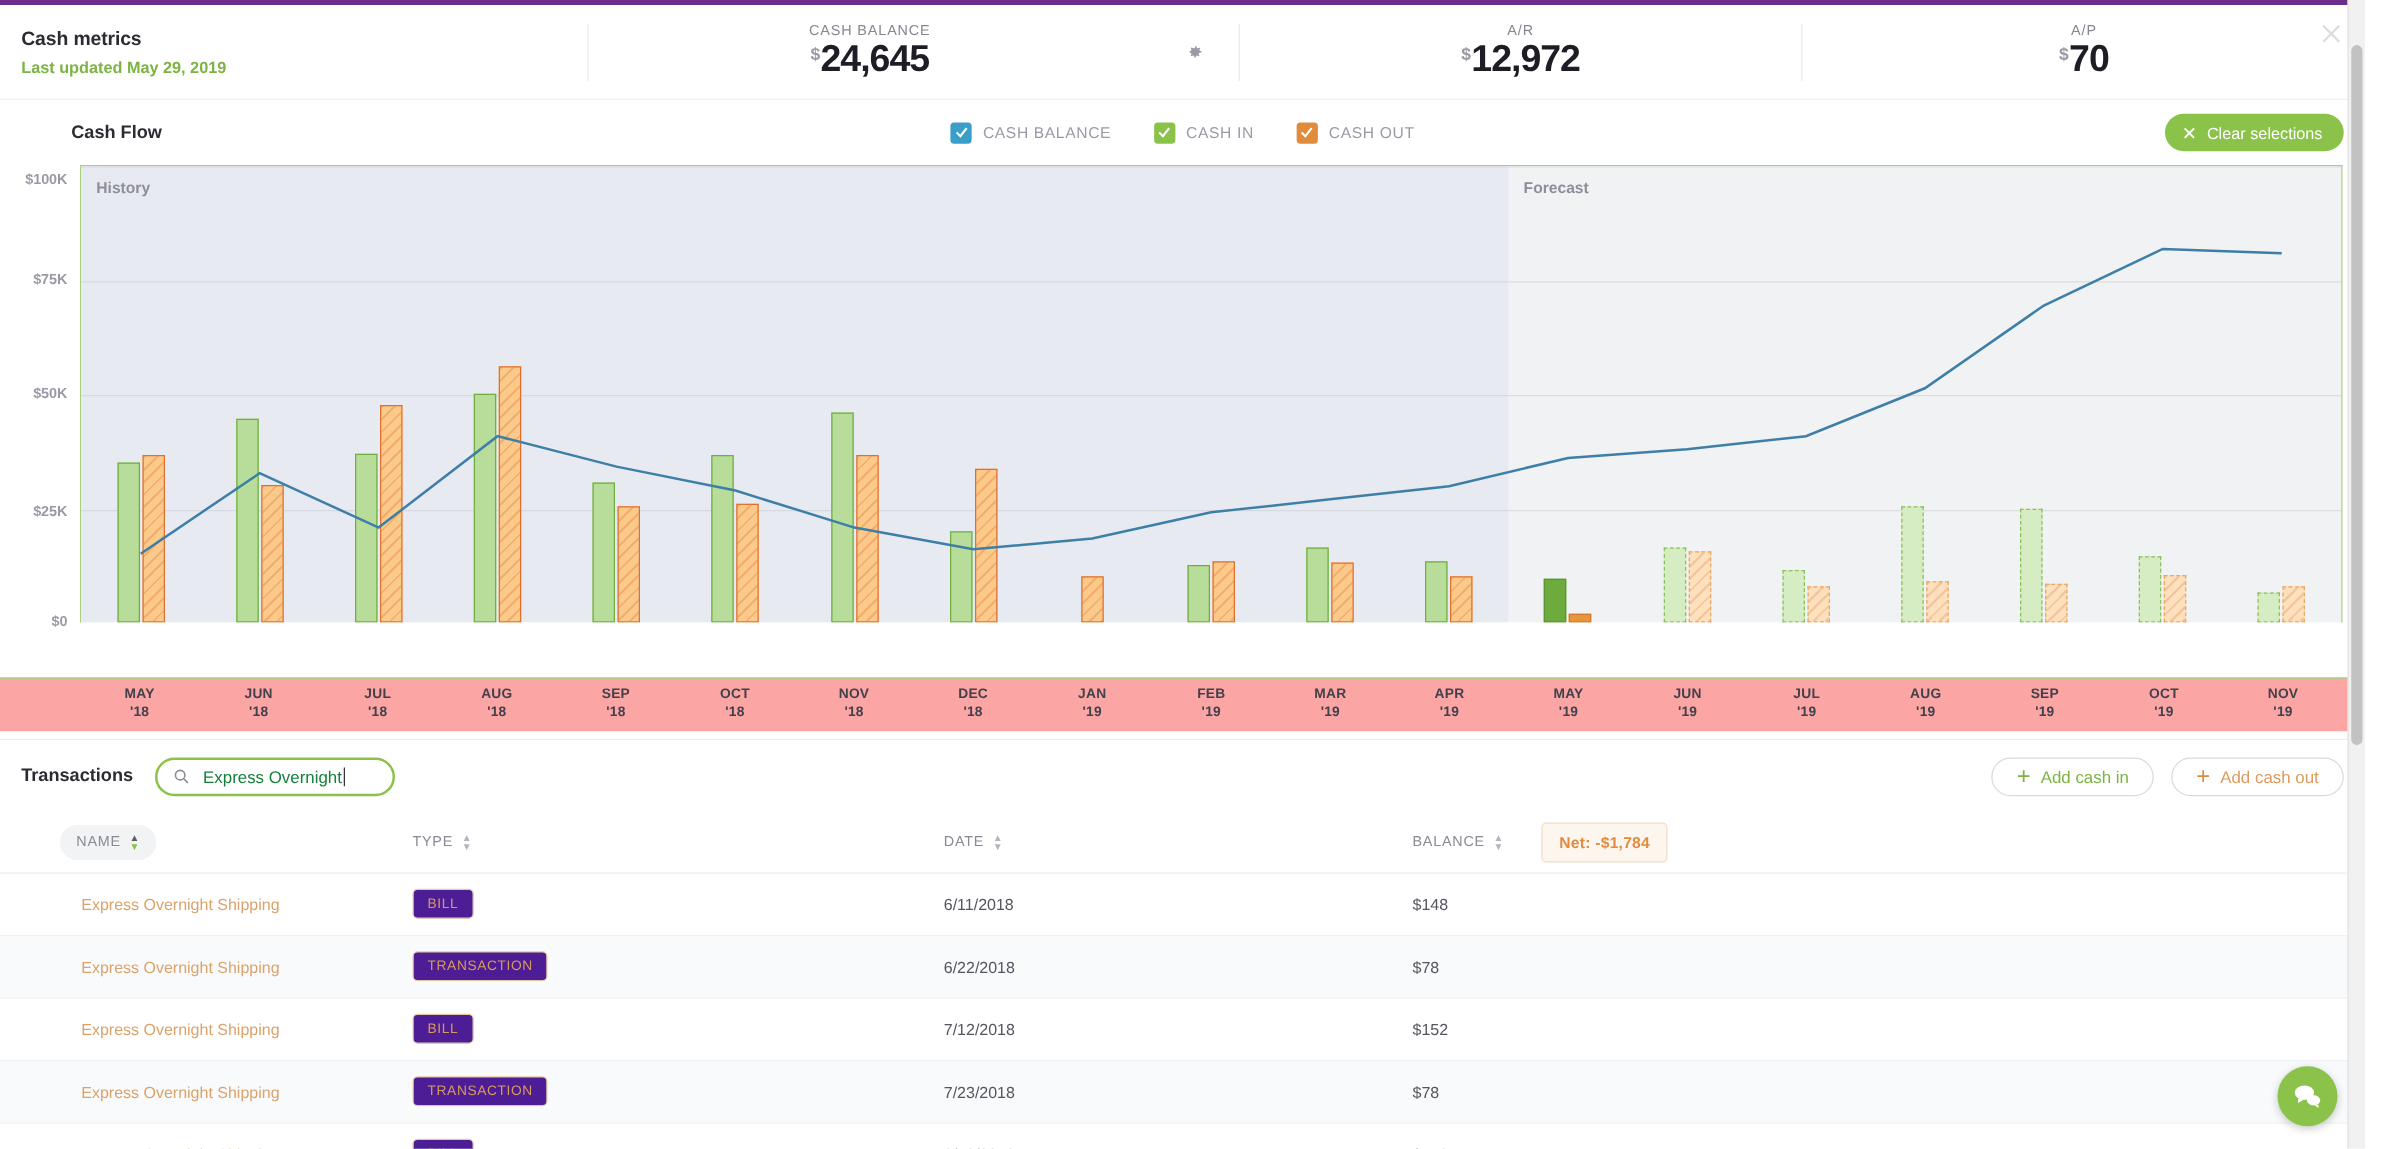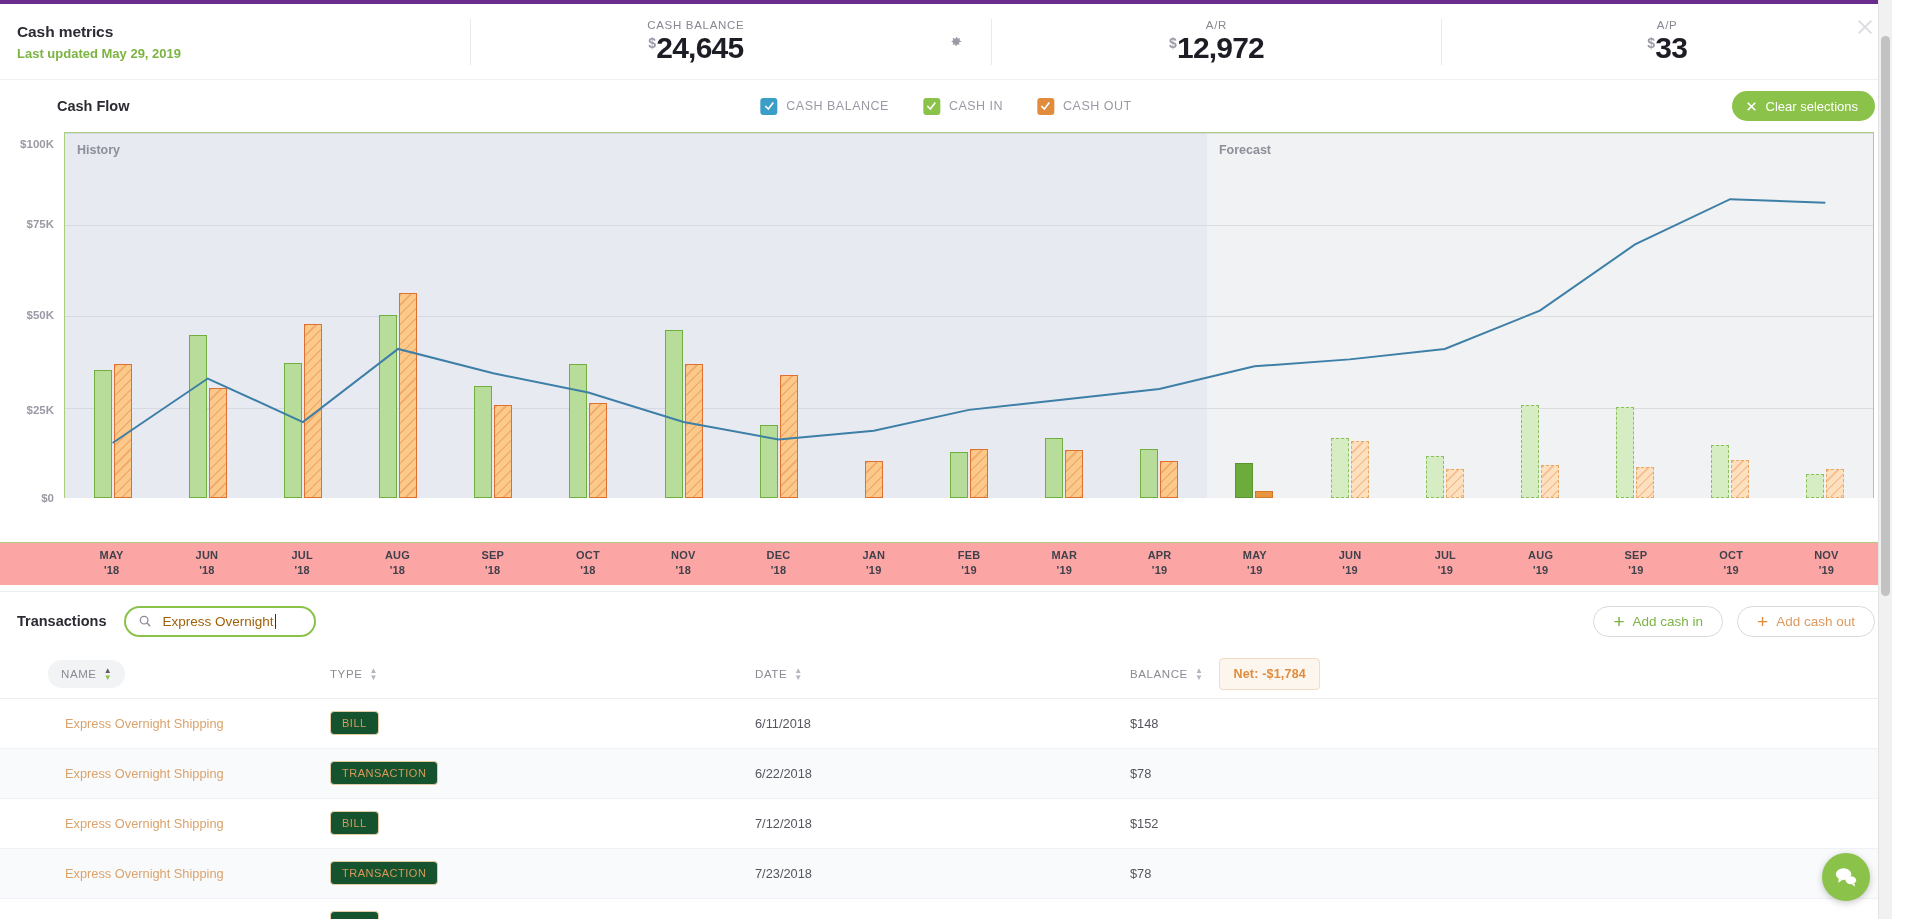--- a/index.html
+++ b/index.html
@@ -140,21 +140,21 @@
   .tx-head {
     height:58px; display:flex; align-items:center; padding:0 17px; position:relative;
   }
   .tx-title { font-size:14.5px; font-weight:bold; color:#2b2b33; margin-right:18px; }
   .search-box {
     width:192px; height:31px; border:2px solid #8bc34a; border-radius:17px;
     display:flex; align-items:center; padding:0 12px; background:#fff;
   }
   .search-box svg { width:14px; height:14px; color:#8a8a95; margin-right:10px; flex:none; }
   .search-val {
-    font-size:13.5px; color:#a16207; white-space:nowrap;
+    font-size:13.5px; color:#15803d; white-space:nowrap;
   }
   .caret {
     display:inline-block; width:1px; height:15px; background:#33333c;
     margin-left:1px; vertical-align:-3px;
   }
   .tx-actions { position:absolute; right:17px; display:flex; gap:14px; }
   .pill {
     height:31px; padding:0 19px; border-radius:17px; border:1px solid #d8dade;
     background:#fff; display:flex; align-items:center; font-size:13.5px; cursor:pointer;
   }
@@ -187,21 +187,21 @@
     border-bottom:1px solid #f0f1f4;
   }
   tbody tr.alt { background:#f9fafb; }
   .c-name { padding-left:65px; color:#dba36c; }
   .c-type { padding-left:0; }
   .c-date { }
   .c-amt  { }
   .type-badge {
     display:inline-block; border:1px solid #e5c9a5; border-radius:4px;
     color:#d89a5c; font-size:11px; letter-spacing:.5px; padding:5px 11px;
-    background:#14532d;
+    background:#4c1d95;
   }
   col.name { width:330px; } col.type { width:425px; }
   col.date { width:375px; } col.amt { width:auto; }
 
   .chat-bubble {
     position:absolute; right:22px; bottom:18px; width:48px; height:48px;
     border-radius:50%; background:#8bc34a; display:flex; align-items:center;
     justify-content:center; box-shadow:0 2px 7px rgba(0,0,0,.22); cursor:pointer;
   }
   .chat-bubble svg { width:26px; height:26px; }
@@ -253,21 +253,21 @@
         <span>12,972</span>
       </div>
     </div>
 
     <div class="vdiv"></div>
 
     <div class="metric">
       <div class="metric-label">A/P</div>
       <div class="metric-value">
         <span class="cur">$</span>
-        <span>33</span>
+        <span>70</span>
       </div>
     </div>
 
     <div class="close-x">
       <svg viewBox="0 0 24 24" fill="none" stroke="#b9b9c2" stroke-width="2">
         <line x1="5" y1="5" x2="19" y2="19"></line>
           <line x1="19" y1="5" x2="5" y2="19"></line>
       </svg>
     </div>
   </div>
@@ -564,21 +564,21 @@
               </span>
           </span>
         </th>
         <th>
           <span class="th-inner">
             <span>BALANCE</span>
             <span class="sorter">
                 <span class="up">▲</span>
                 <span class="dn">▼</span>
               </span>
-            <span class="net-badge" style="margin-left:16px;">Net: -$1,784</span>
+            <span class="net-badge" style="margin-left:30px;">Net: -$1,784</span>
           </span>
         </th>
       </tr>
     </thead>
     <tbody id="tx-body">
         <tr class="">
           <td class="c-name">Express Overnight Shipping</td>
           <td class="c-type"><span class="type-badge">BILL</span></td>
           <td class="c-date">6/11/2018</td>
           <td class="c-amt">$148</td>

